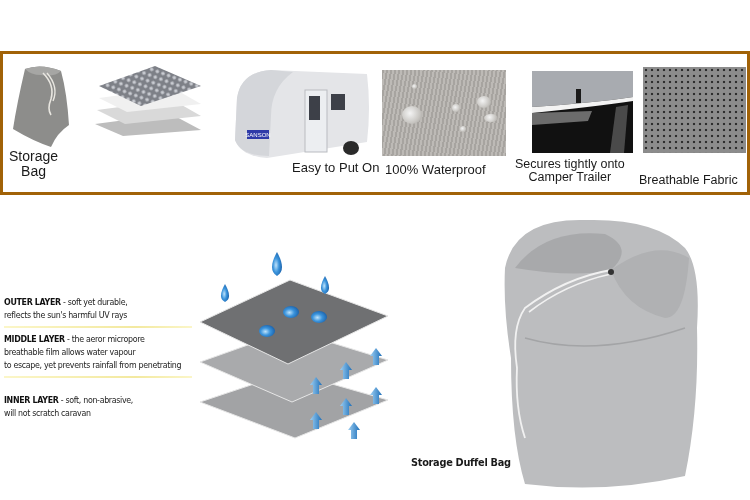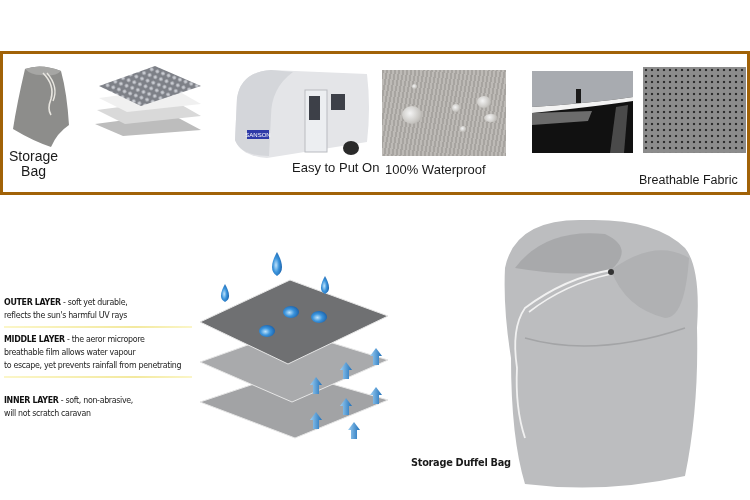--- a/index.html
+++ b/index.html
@@ -113,20 +113,24 @@
   <div class="secures">
     <svg viewBox="0 0 101 82" width="101" height="82">
       <rect width="101" height="82" fill="#111"></rect>
       <path d="M0 0 H101 V26 Q60 32 0 36 Z" fill="#a8abb0"></path>
       <path d="M0 36 Q60 32 101 26 V30 Q60 36 0 42 Z" fill="#f3f3f3"></path>
       <rect x="44" y="18" width="5" height="14" fill="#1a1a1a"></rect>
       <polygon points="84,36 96,34 92,82 78,82" fill="#4a4a4a"></polygon>
       <polygon points="0,42 60,40 56,50 0,54" fill="#6c6c6c"></polygon>
     </svg>
   </div>
+  <div class="cap" style="left:512px; top:104px; font-size:12.5px;">
+    <div>Secures tightly onto</div>
+    <div>Camper Trailer</div>
+  </div>
 
   <div class="breath"></div>
   <div class="cap" style="left:636px; top:120px; font-size:12.5px;">
     <div>Breathable Fabric</div>
   </div>
 </div>
 
 <div class="layers-text">
   <div class="ltxt" style="top:0px;">
     <b>OUTER LAYER</b><span class="rest"> - soft yet durable,</span>

